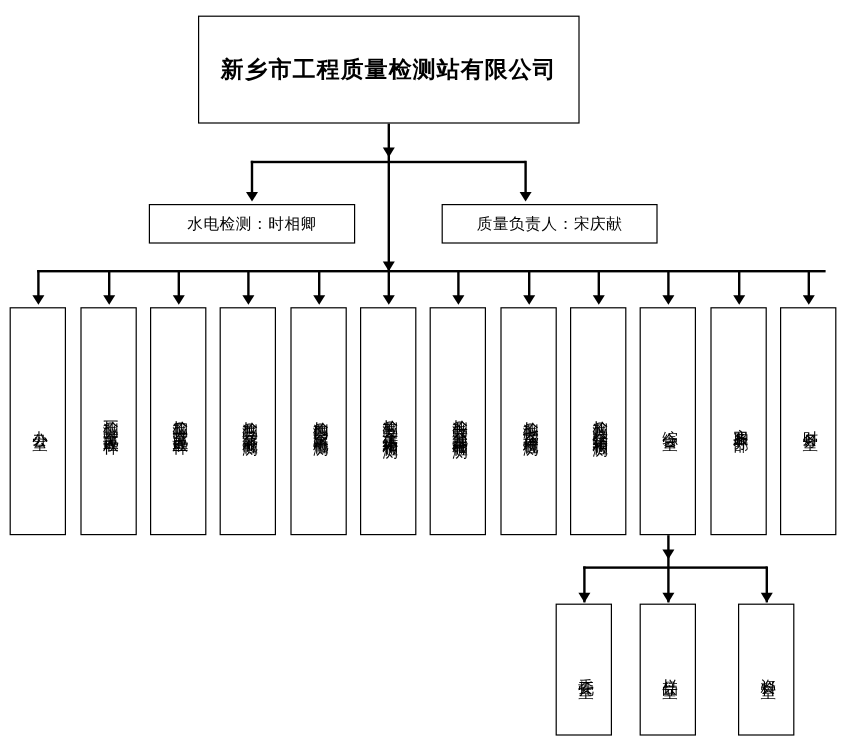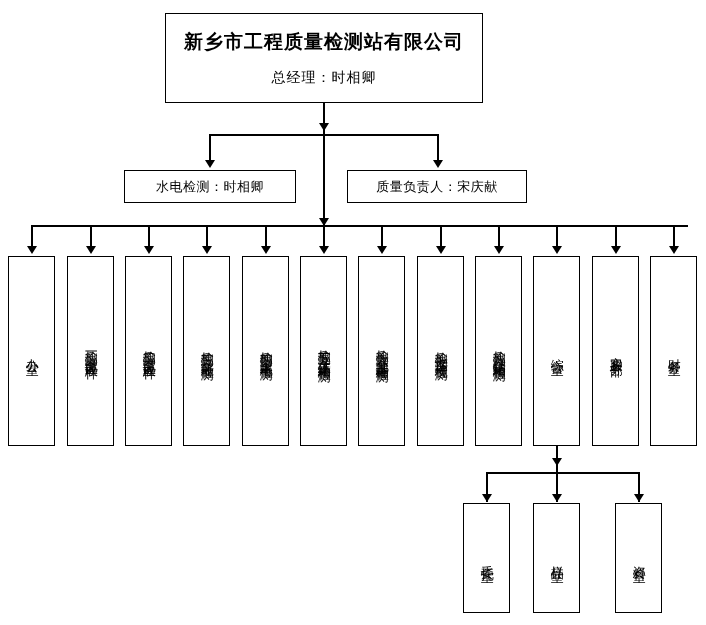--- a/index.html
+++ b/index.html
@@ -78,38 +78,37 @@
     border-top: 8px solid #000000;
   }
 </style>
 </head>
 <body>
 
 <div id="chart-root">
 
   <div class="node node-top" style="left:165px; top:13px; width:318px; height:90px;">
     <div class="top-title">新乡市工程质量检测站有限公司</div>
-    <div class="top-sub">总经理：时相卿</div>
   </div>
 
   <div class="line vline" style="left:323px; top:103px; height:122px;"></div>
   <div class="arrow" style="left:319px; top:123px;"></div>
   <div class="arrow" style="left:319px; top:218px;"></div>
 
   <div class="line hline" style="left:209px; top:134px; width:229px;"></div>
   <div class="line vline" style="left:209px; top:134px; height:28px;"></div>
   <div class="line vline" style="left:437px; top:134px; height:28px;"></div>
   <div class="arrow" style="left:205px; top:160px;"></div>
   <div class="arrow" style="left:433px; top:160px;"></div>
 
   <div class="node node-mid" style="left:124px; top:170px; width:172px; height:33px;">
     <span>水电检测：时相卿</span>
   </div>
 
-  <div class="node node-mid" style="left:347px; top:170px; width:180px; height:33px;">
+  <div class="node node-mid" style="left:368px; top:170px; width:180px; height:33px;">
     <span>质量负责人：宋庆献</span>
   </div>
 
   <div class="line hline" style="left:31px; top:225px; width:657px;"></div>
 
   <div class="line vline" style="left:31px;  top:225px; height:23px;"></div>
   <div class="arrow" style="left:27px;  top:246px;"></div>
   <div class="line vline" style="left:90px;  top:225px; height:23px;"></div>
   <div class="arrow" style="left:86px;  top:246px;"></div>
   <div class="line vline" style="left:148px; top:225px; height:23px;"></div>

